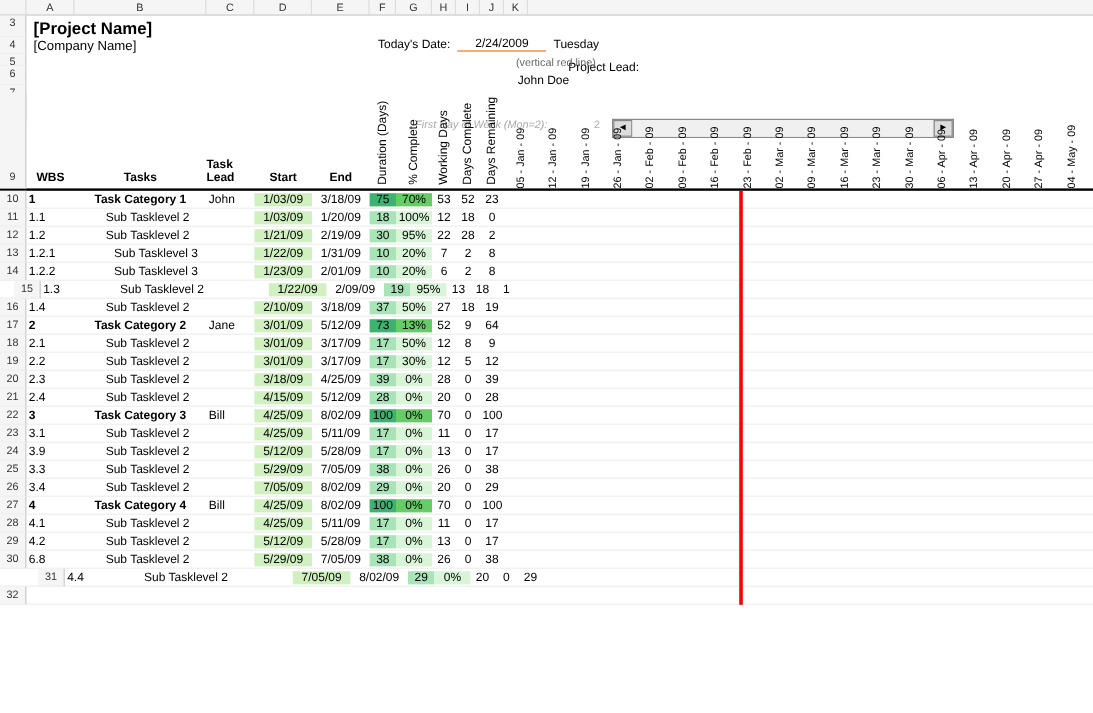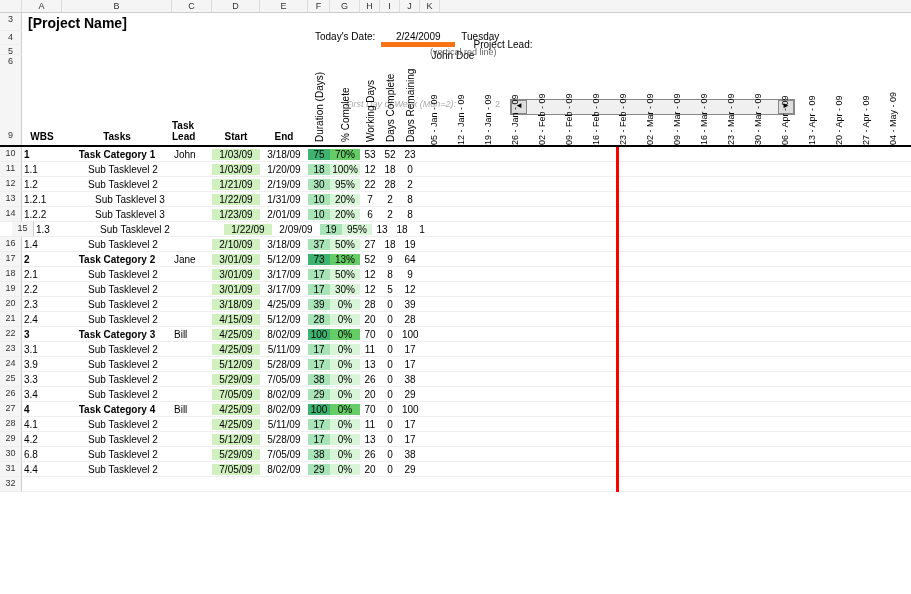--- a/index.html
+++ b/index.html
@@ -43,23 +43,23 @@
     flex-shrink: 0;
   }
   .top-block {
     padding-left: 22px;
     position: relative;
   }
   .title { font-size: 14px; font-weight: bold; padding: 2px 6px; }
   .company { font-size: 11px; padding: 0 6px; }
   .field-row { display:flex; align-items:center; height:16px;flex-direction:column; }
   .field-label { width:140px; text-align:right; padding-right:8px; font-size:10px; }
-  .field-value { width:70px; border-bottom:5px solid #f97316; font-size:10px; text-align:left; padding:0 2px; }
+  .field-value { width:70px; border-bottom:1px solid #f97316; font-size:10px; text-align:left; padding:0 2px; }
   .field-suffix { font-size:10px; padding-left:6px; }
-  .todays-date-block { position:absolute; left:315px; top:18px; display:flex; align-items:flex-start; }
+  .todays-date-block { position:absolute; left:315px; top:18px; display:flex; align-items:center; }
   .vrl { position:absolute; left:430px; top:34px; font-size:9px; color:#666; }
   .fdow { position:absolute; left:346px; top:86px; font-size:9px; color:#aaa; font-style:italic; }
   .fdow-val { position:absolute; left:495px; top:86px; font-size:9px; color:#aaa; }
 
   
   .header-row {
     display:flex;
     align-items:flex-end;
     height:80px;
     border-bottom:2px solid #000;
@@ -192,20 +192,21 @@
         <div class="row-num" style="height: 18px;">3</div>
         <div class="row-num" style="height: 14px;">4</div>
         <div class="row-num" style="height: 10px;">5</div>
         <div class="row-num" style="height: 16px;">6</div>
         <div class="row-num" style="height: 16px;">7</div>
         <div class="row-num" style="height: 18px;">8</div>
       </div>
 
     <div class="top-block">
       <div class="title">[Project Name]</div>
+      <div class="company">[Company Name]</div>
 
       <div class="todays-date-block">
         <span class="field-label" style="width:auto;padding-right:6px">Today's Date:</span>
         <span class="field-value" style="width:70px;text-align:center">2/24/2009</span>
         <span class="field-suffix">Tuesday</span>
       </div>
       <div class="vrl">(vertical red line)</div>
 
       <div style="height:6px"></div>
       <div class="field-row">
@@ -551,21 +552,21 @@
           <div class="cell c-start start-cell">5/29/09</div>
           <div class="cell c-end center">7/05/09</div>
           <div class="cell c-dur dur-cell dur-sub">38</div>
           <div class="cell c-pct pct-cell pct-sub">0%</div>
           <div class="cell c-wd center">26</div>
           <div class="cell c-dc center">0</div>
           <div class="cell c-dr center">38</div>
           <div class="cell c-gantt" style="position: relative; padding: 0px;"></div>
         </div>
         <div class="drow">
-          <div class="row-num" style="height: 15px;">31</div>
+          <div class="row-num" style="height: 15px; margin-left: 32px;">31</div>
           <div class="cell c-wbs ">4.4</div>
           <div class="cell c-task " style="padding-left: 14px;">Sub Tasklevel 2</div>
           <div class="cell c-lead"></div>
           <div class="cell c-start start-cell">7/05/09</div>
           <div class="cell c-end center">8/02/09</div>
           <div class="cell c-dur dur-cell dur-sub">29</div>
           <div class="cell c-pct pct-cell pct-sub">0%</div>
           <div class="cell c-wd center">20</div>
           <div class="cell c-dc center">0</div>
           <div class="cell c-dr center">29</div>

